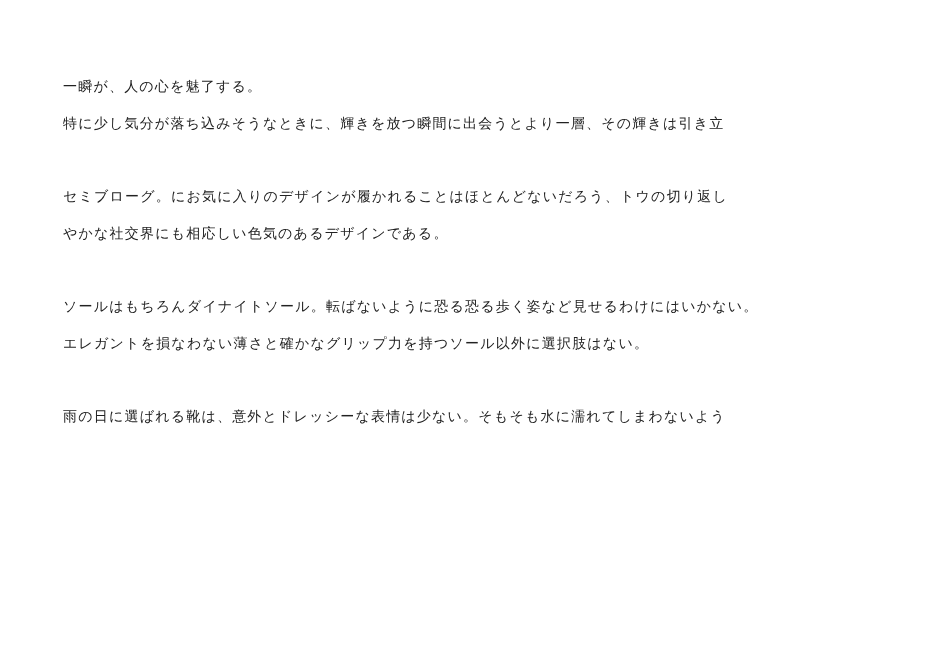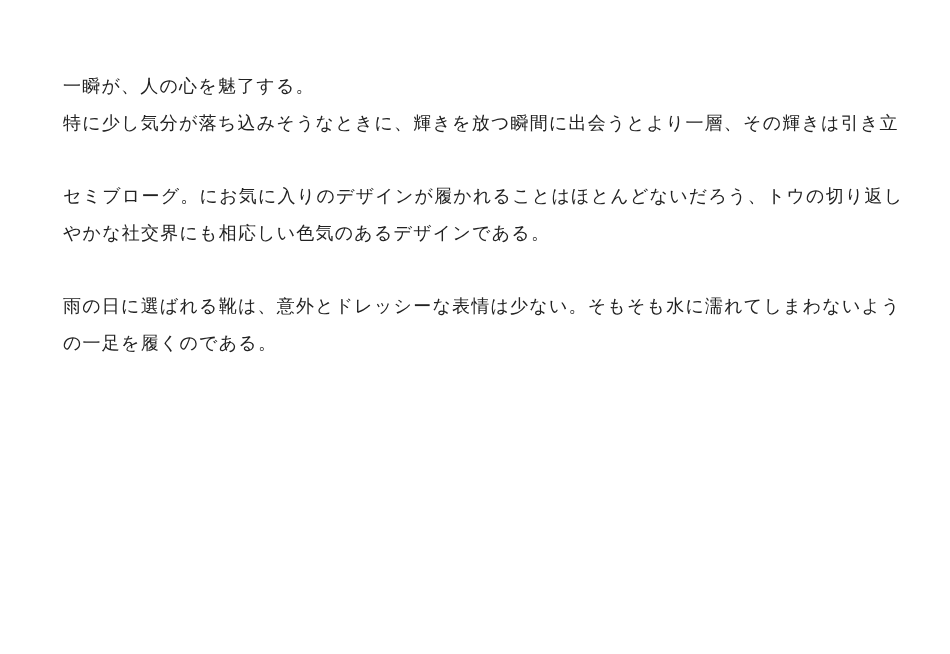--- a/index.html
+++ b/index.html
@@ -13,21 +13,21 @@
     overflow: hidden;
     position: relative;
     font-family: "Liberation Serif", "DejaVu Serif", serif;
   }
   .text-block {
     position: absolute;
     left: 63px;
     top: 68px;
     width: 832px;
     color: #222222;
-    font-size: 18px;
+    font-size: 14px;
     line-height: 37px;
     letter-spacing: 1.2px;
   }
   .paragraph {
     margin: 0 0 36px 0;
   }
   .paragraph:last-child {
     margin-bottom: 0;
   }
   .text-line {
@@ -42,19 +42,22 @@
   <div class="paragraph">
     <div class="text-line">一瞬が、人の心を魅了する。</div>
     <div class="text-line">特に少し気分が落ち込みそうなときに、輝きを放つ瞬間に出会うとより一層、その輝きは引き立</div>
   </div>
 
   <div class="paragraph">
     <div class="text-line">セミブローグ。にお気に入りのデザインが履かれることはほとんどないだろう、トウの切り返し</div>
     <div class="text-line">やかな社交界にも相応しい色気のあるデザインである。</div>
   </div>
 
+  <div class="paragraph">
+    <div class="text-line">ソールはもちろんダイナイトソール。転ばないように恐る恐る歩く姿など見せるわけにはいかない。</div>
+    <div class="text-line">エレガントを損なわない薄さと確かなグリップ力を持つソール以外に選択肢はない。</div>
+  </div>
 
   <div class="paragraph">
     <div class="text-line">雨の日に選ばれる靴は、意外とドレッシーな表情は少ない。そもそも水に濡れてしまわないよう</div>
-    <div class="text-line">の一足を履くのである。</div>
   </div>
 
 </div>
 
 </body></html>

